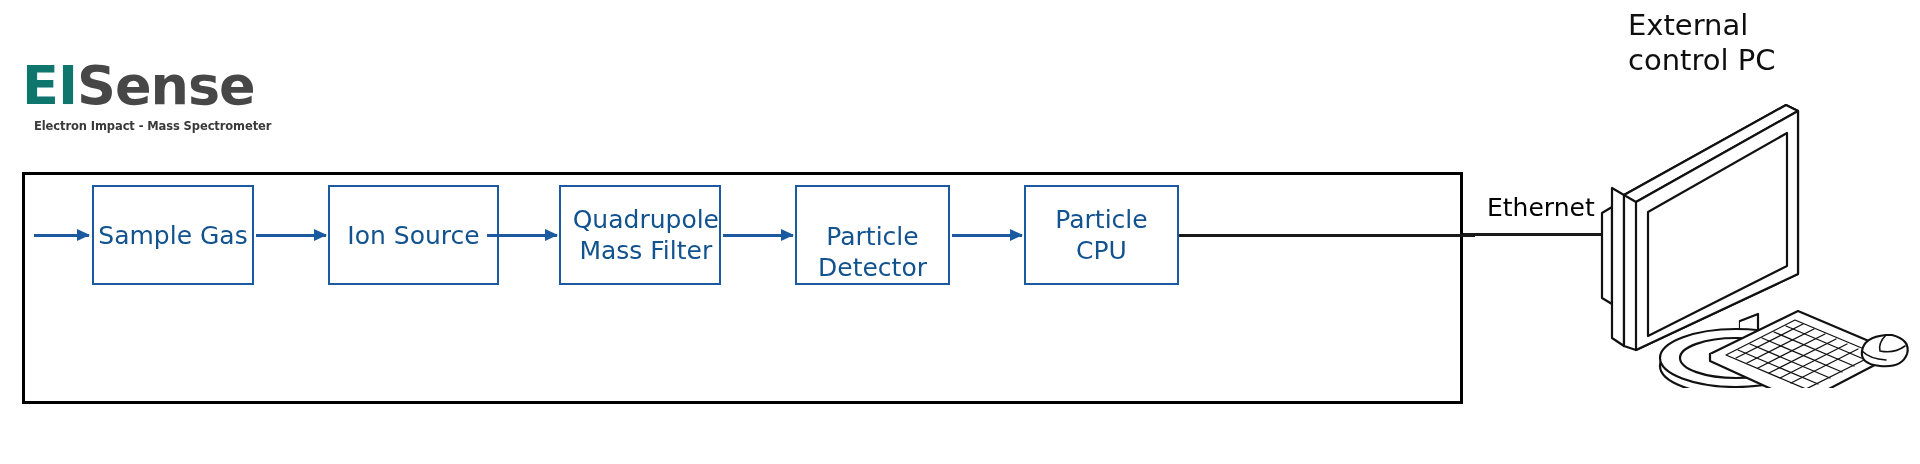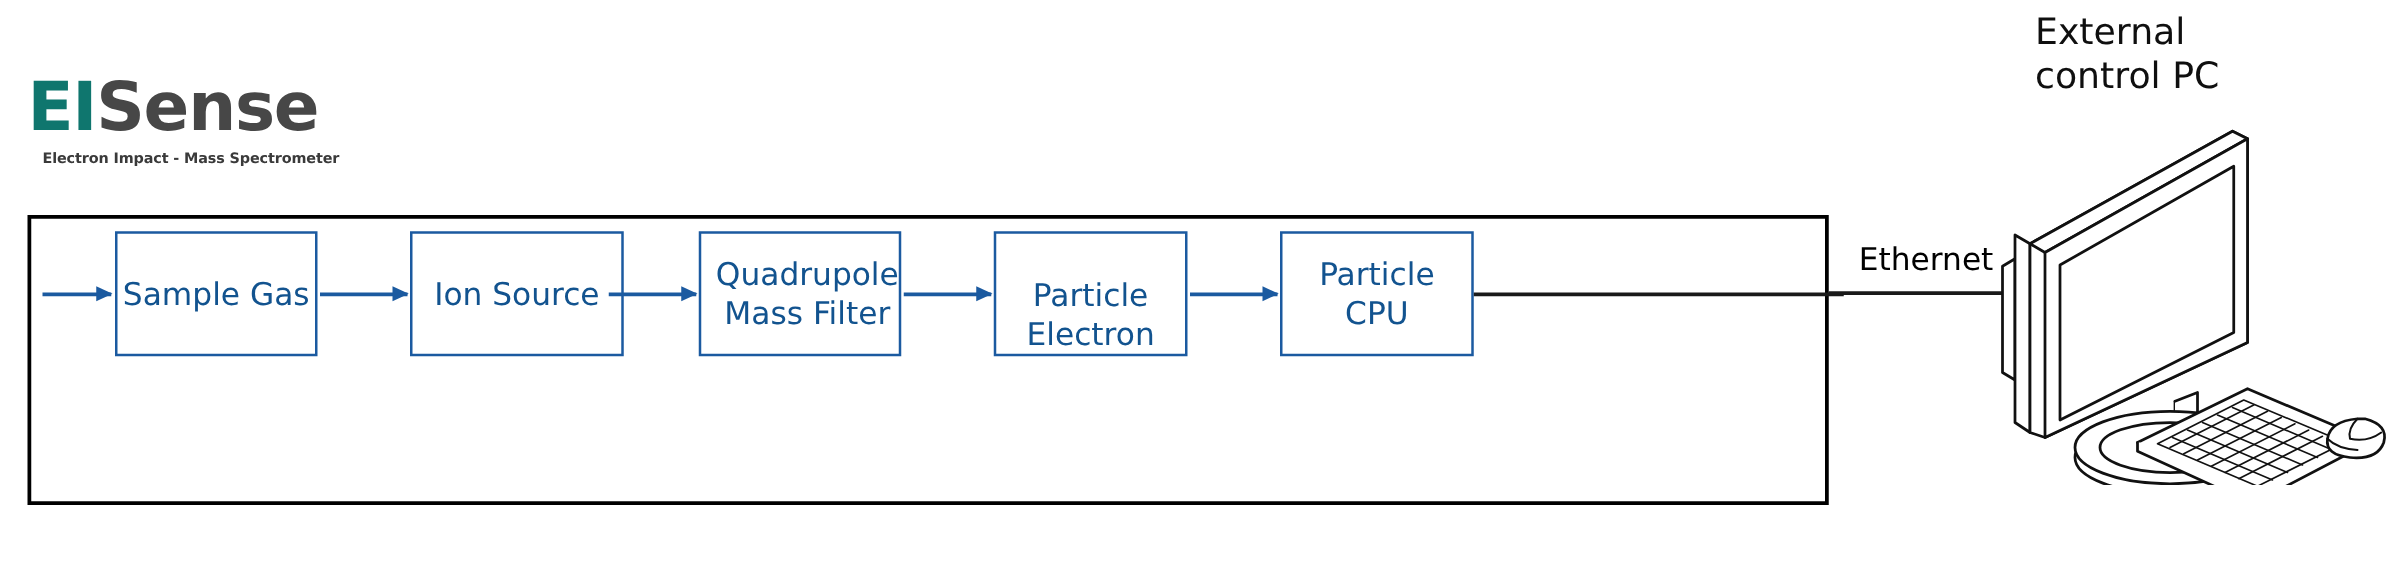--- a/index.html
+++ b/index.html
@@ -71,21 +71,21 @@
 
   <div class="arrow" style="left:453px;width:70px;"></div>
 
   <div class="blk" style="left:525px;width:162px;justify-content:flex-end;">
     <span><i style="font-style:normal">Quadrupole</i><br><i style="font-style:normal">Mass Filter</i></span>
   </div>
 
   <div class="arrow" style="left:689px;width:70px;"></div>
 
   <div class="blk" style="left:761px;width:155px;align-items:flex-end;">
-    <span><i style="font-style:normal">Particle</i><br><i style="font-style:normal">Electron</i></span>
+    <span><i style="font-style:normal">Particle</i><br><i style="font-style:normal">Detector</i></span>
   </div>
 
   <div class="arrow" style="left:918px;width:70px;"></div>
 
   <div class="blk" style="left:990px;width:155px;">
     <span><i style="font-style:normal">Particle</i><br><i style="font-style:normal">CPU</i></span>
   </div>
 
   <div style="position:absolute;left:1145px;top:49px;width:296px;height:2.5px;background:#1a1a1a;"></div>
 </div>

